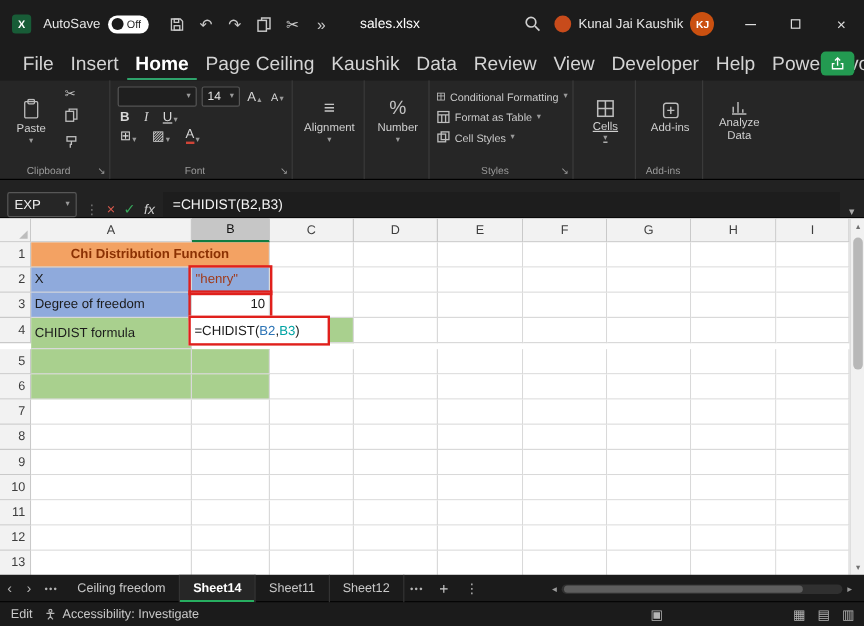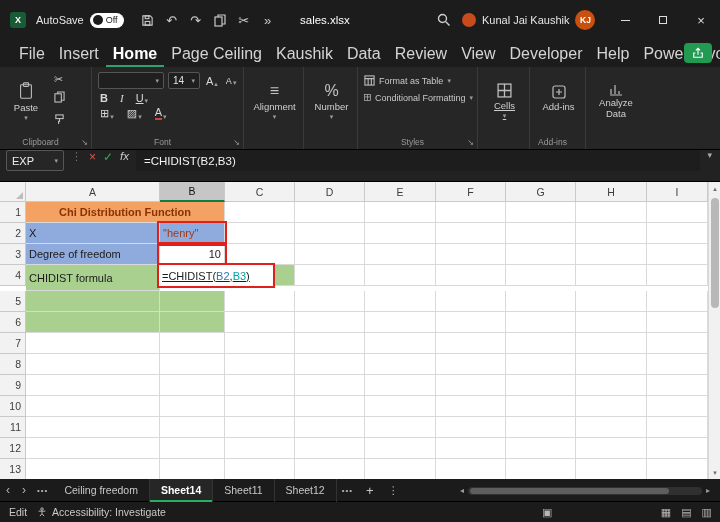--- a/index.html
+++ b/index.html
@@ -45,21 +45,21 @@
   .clipcol .sm { font-size:11px; line-height:11px; color:#c3c3c3; }
   .fontgrp .row { display:flex; align-items:center; gap:4px; margin-bottom:3px; }
   .combo { height:17px; background:#1f1f1f; border:1px solid #555; border-radius:2px; display:flex; align-items:center; justify-content:space-between; padding:0 4px; font-size:10px; color:#e3e3e3; }
   .fbtn { font-size:11px; color:#d8d8d8; padding:0 2px; display:flex; align-items:flex-end; gap:1px; }
   .fbtn b { font-weight:bold; } .fbtn i { font-family:"Liberation Serif",serif; }
   .fbtn u { text-decoration:underline; }
   .fontcolorA { border-bottom:2px solid #d04437; line-height:11px; }
   .stylerow { display:flex; align-items:center; gap:4px; height:17px; font-size:9px; color:#c9c9c9; white-space:nowrap; }
 
   
-  .formulabar { height:32px; background:#222; border-bottom:1px solid #000; display:flex; align-items:flex-start; padding:0 6px; gap:7px; }
+  .formulabar { height:32px; background:#222; border-bottom:1px solid #000; display:flex; align-items:flex-end; padding:0 6px; gap:7px; }
   .namebox { width:58px; height:21px; background:#262626; border:1px solid #575757; border-radius:2px; display:flex; align-items:center; justify-content:space-between; padding:0 5px; color:#eee; font-size:11px; }
   .fbsep { color:#777; font-size:11px; }
   .fbx { color:#d9594c; font-size:12px; }
   .fbcheck { color:#37A85C; font-size:12px; }
   .fbfx { color:#cccccc; font-size:11.5px; font-style:italic; }
   .finput { flex:1; height:21px; background:#1d1d1d; display:flex; align-items:center; padding:0 8px; color:#f2f2f2; font-size:11.5px; }
   .fexpand { color:#aaa; font-size:9px; padding-right:2px; }
 
   
   .gridwrap { position:relative; width:720px; height:297px; background:#fff; }
@@ -261,31 +261,39 @@
         <span class="bigico">%</span>
         <span>Number</span>
         <span class="chev">▾</span>
       </div>
     </div>
 
     <div class="rgroup" style="width:120px;">
       <div class="stylerow">
         <svg class="ico" width="11" height="11" viewBox="0 0 12 12">
             <rect x="1" y="1" width="10" height="10"></rect>
+            <path d="M1 5 H11 M6 1 V11"></path>
+          </svg>
+        <span>Conditional Formatting</span>
+        <span class="chev">▾</span>
+      </div>
+      <div class="stylerow">
+        <svg class="ico" width="11" height="11" viewBox="0 0 12 12">
+            <rect x="1" y="1" width="10" height="10"></rect>
             <path d="M1 4 H11 M4.5 4 V11 M8 4 V11"></path>
           </svg>
         <span>Format as Table</span>
         <span class="chev">▾</span>
       </div>
       <div class="stylerow">
         <svg class="ico" width="11" height="11" viewBox="0 0 12 12">
-            <rect x="1" y="1" width="10" height="10"></rect>
-            <path d="M1 5 H11 M6 1 V11"></path>
+            <rect x="1" y="3" width="7" height="7"></rect>
+            <rect x="4" y="1" width="7" height="7"></rect>
           </svg>
-        <span>Conditional Formatting</span>
+        <span>Cell Styles</span>
         <span class="chev">▾</span>
       </div>
       <div class="glabel">Styles</div>
       <span class="launcher">↘</span>
     </div>
 
     <div class="rgroup" style="width:52px;text-decoration:underline;">
       <div class="stackbtn">
         <svg class="ico" width="15" height="15" viewBox="0 0 14 14">
             <rect x="1" y="1" width="12" height="12"></rect>
@@ -499,21 +507,21 @@
           <div class="gc cell" style="width: 71px; height: 21px;"></div>
           <div class="gc cell" style="width: 70px; height: 21px;"></div>
           <div class="gc cell" style="width: 70px; height: 21px;"></div>
           <div class="gc cell" style="width: 71px; height: 21px;"></div>
           <div class="gc cell" style="width: 61px; height: 21px;"></div>
         </div>
       </div>
 
     <div class="anno anno-b2" style="border-color: rgb(224, 32, 28);"></div>
     <div class="anno anno-b3" style="border-color: rgb(224, 32, 28);"></div>
-    <div class="anno anno-b4" style="border-color: rgb(224, 32, 28); text-decoration: underline;">
+    <div class="anno anno-b4" style="border-color: rgb(224, 32, 28);">
       <span>=CHIDIST(</span>
         <span style="color: rgb(46, 117, 182);">B2</span>
         <span>,</span>
         <span style="color: rgb(0, 163, 163);">B3</span>
         <span>)</span>
     </div>
 
     <div class="vscroll">
       <span class="varrow" style="top:0;">▴</span>
       <div class="vthumb"></div>

